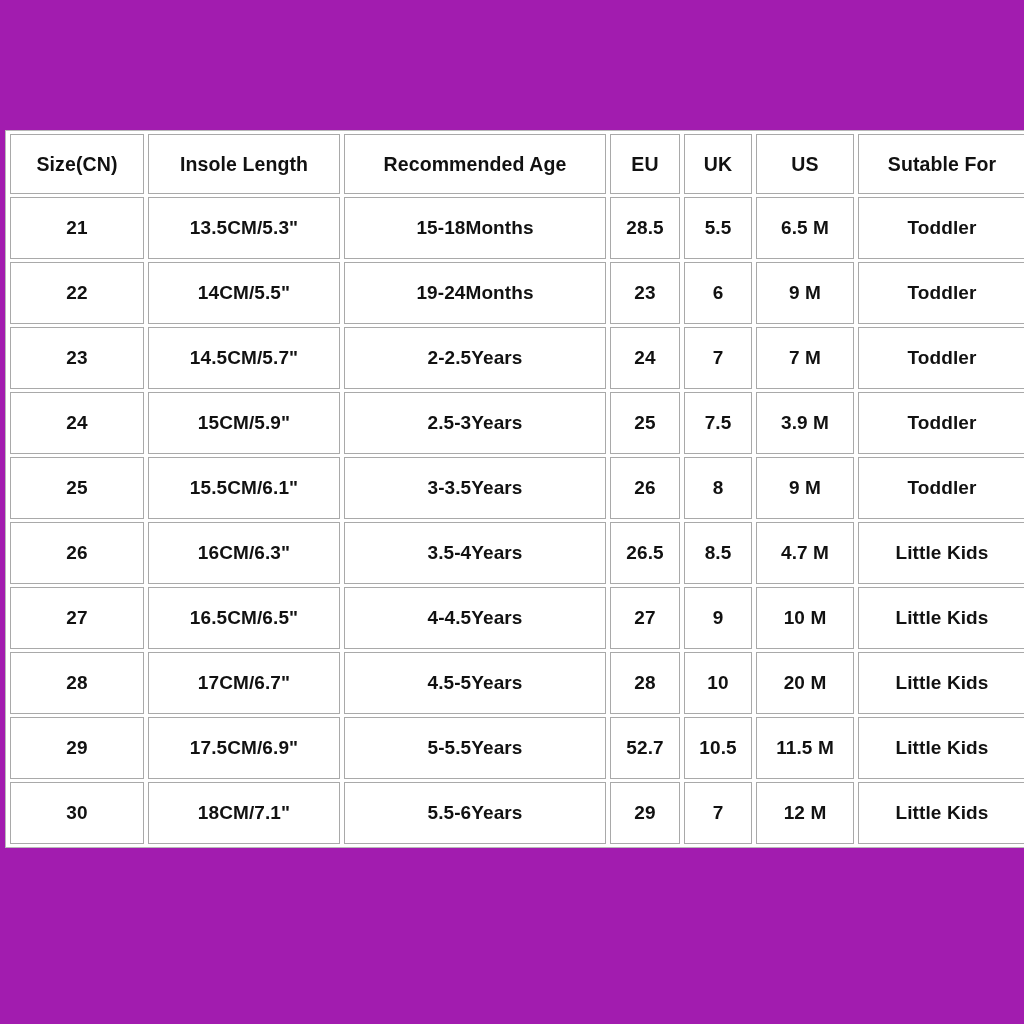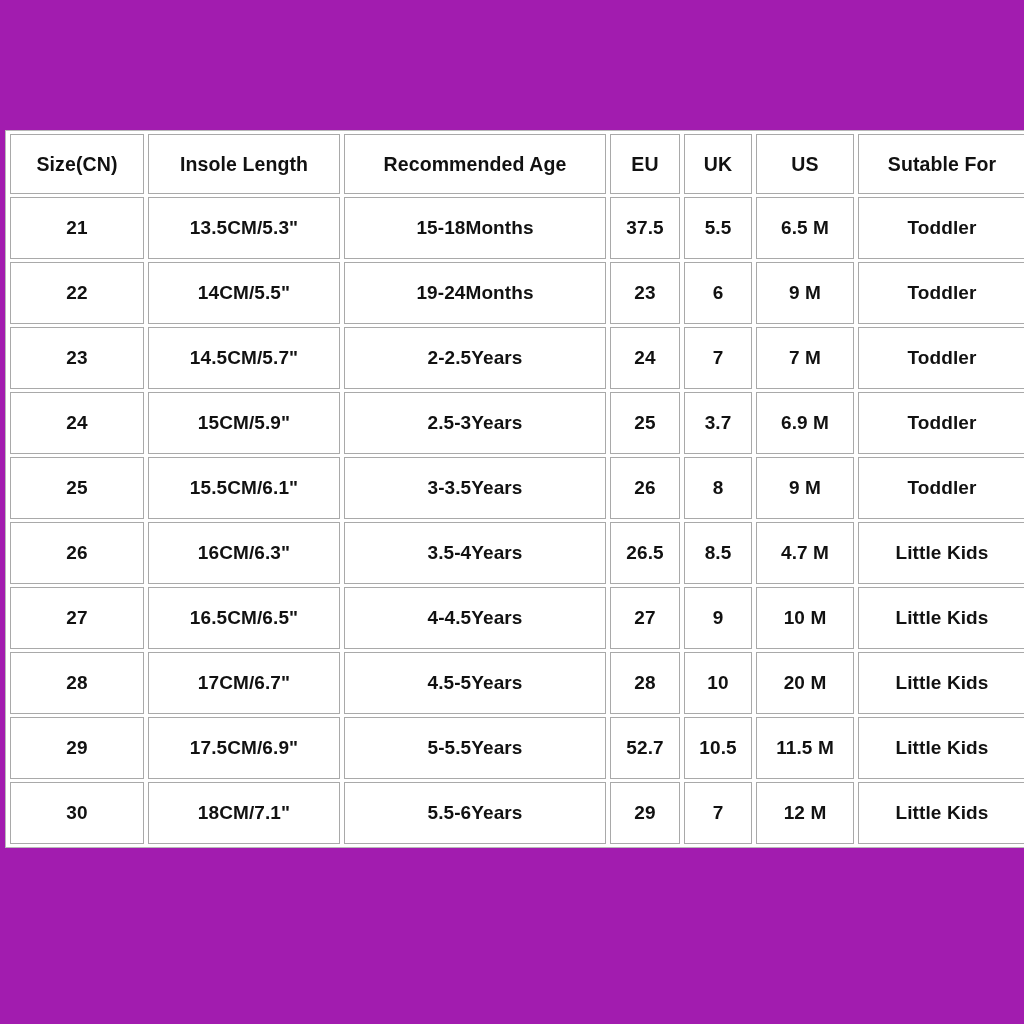--- a/index.html
+++ b/index.html
@@ -92,21 +92,21 @@
           <th>UK</th>
           <th>US</th>
           <th>Sutable For</th>
         </tr>
       </thead>
       <tbody>
         <tr>
           <td>21</td>
           <td>13.5CM/5.3"</td>
           <td>15-18Months</td>
-          <td>37.5</td>
+          <td>28.5</td>
           <td>5.5</td>
           <td>6.5 M</td>
           <td>Toddler</td>
         </tr>
         <tr>
           <td>22</td>
           <td>14CM/5.5"</td>
           <td>19-24Months</td>
           <td>23</td>
           <td>6</td>
@@ -120,22 +120,22 @@
           <td>24</td>
           <td>7</td>
           <td>7 M</td>
           <td>Toddler</td>
         </tr>
         <tr>
           <td>24</td>
           <td>15CM/5.9"</td>
           <td>2.5-3Years</td>
           <td>25</td>
-          <td>3.7</td>
-          <td>6.9 M</td>
+          <td>7.5</td>
+          <td>3.9 M</td>
           <td>Toddler</td>
         </tr>
         <tr>
           <td>25</td>
           <td>15.5CM/6.1"</td>
           <td>3-3.5Years</td>
           <td>26</td>
           <td>8</td>
           <td>9 M</td>
           <td>Toddler</td>

